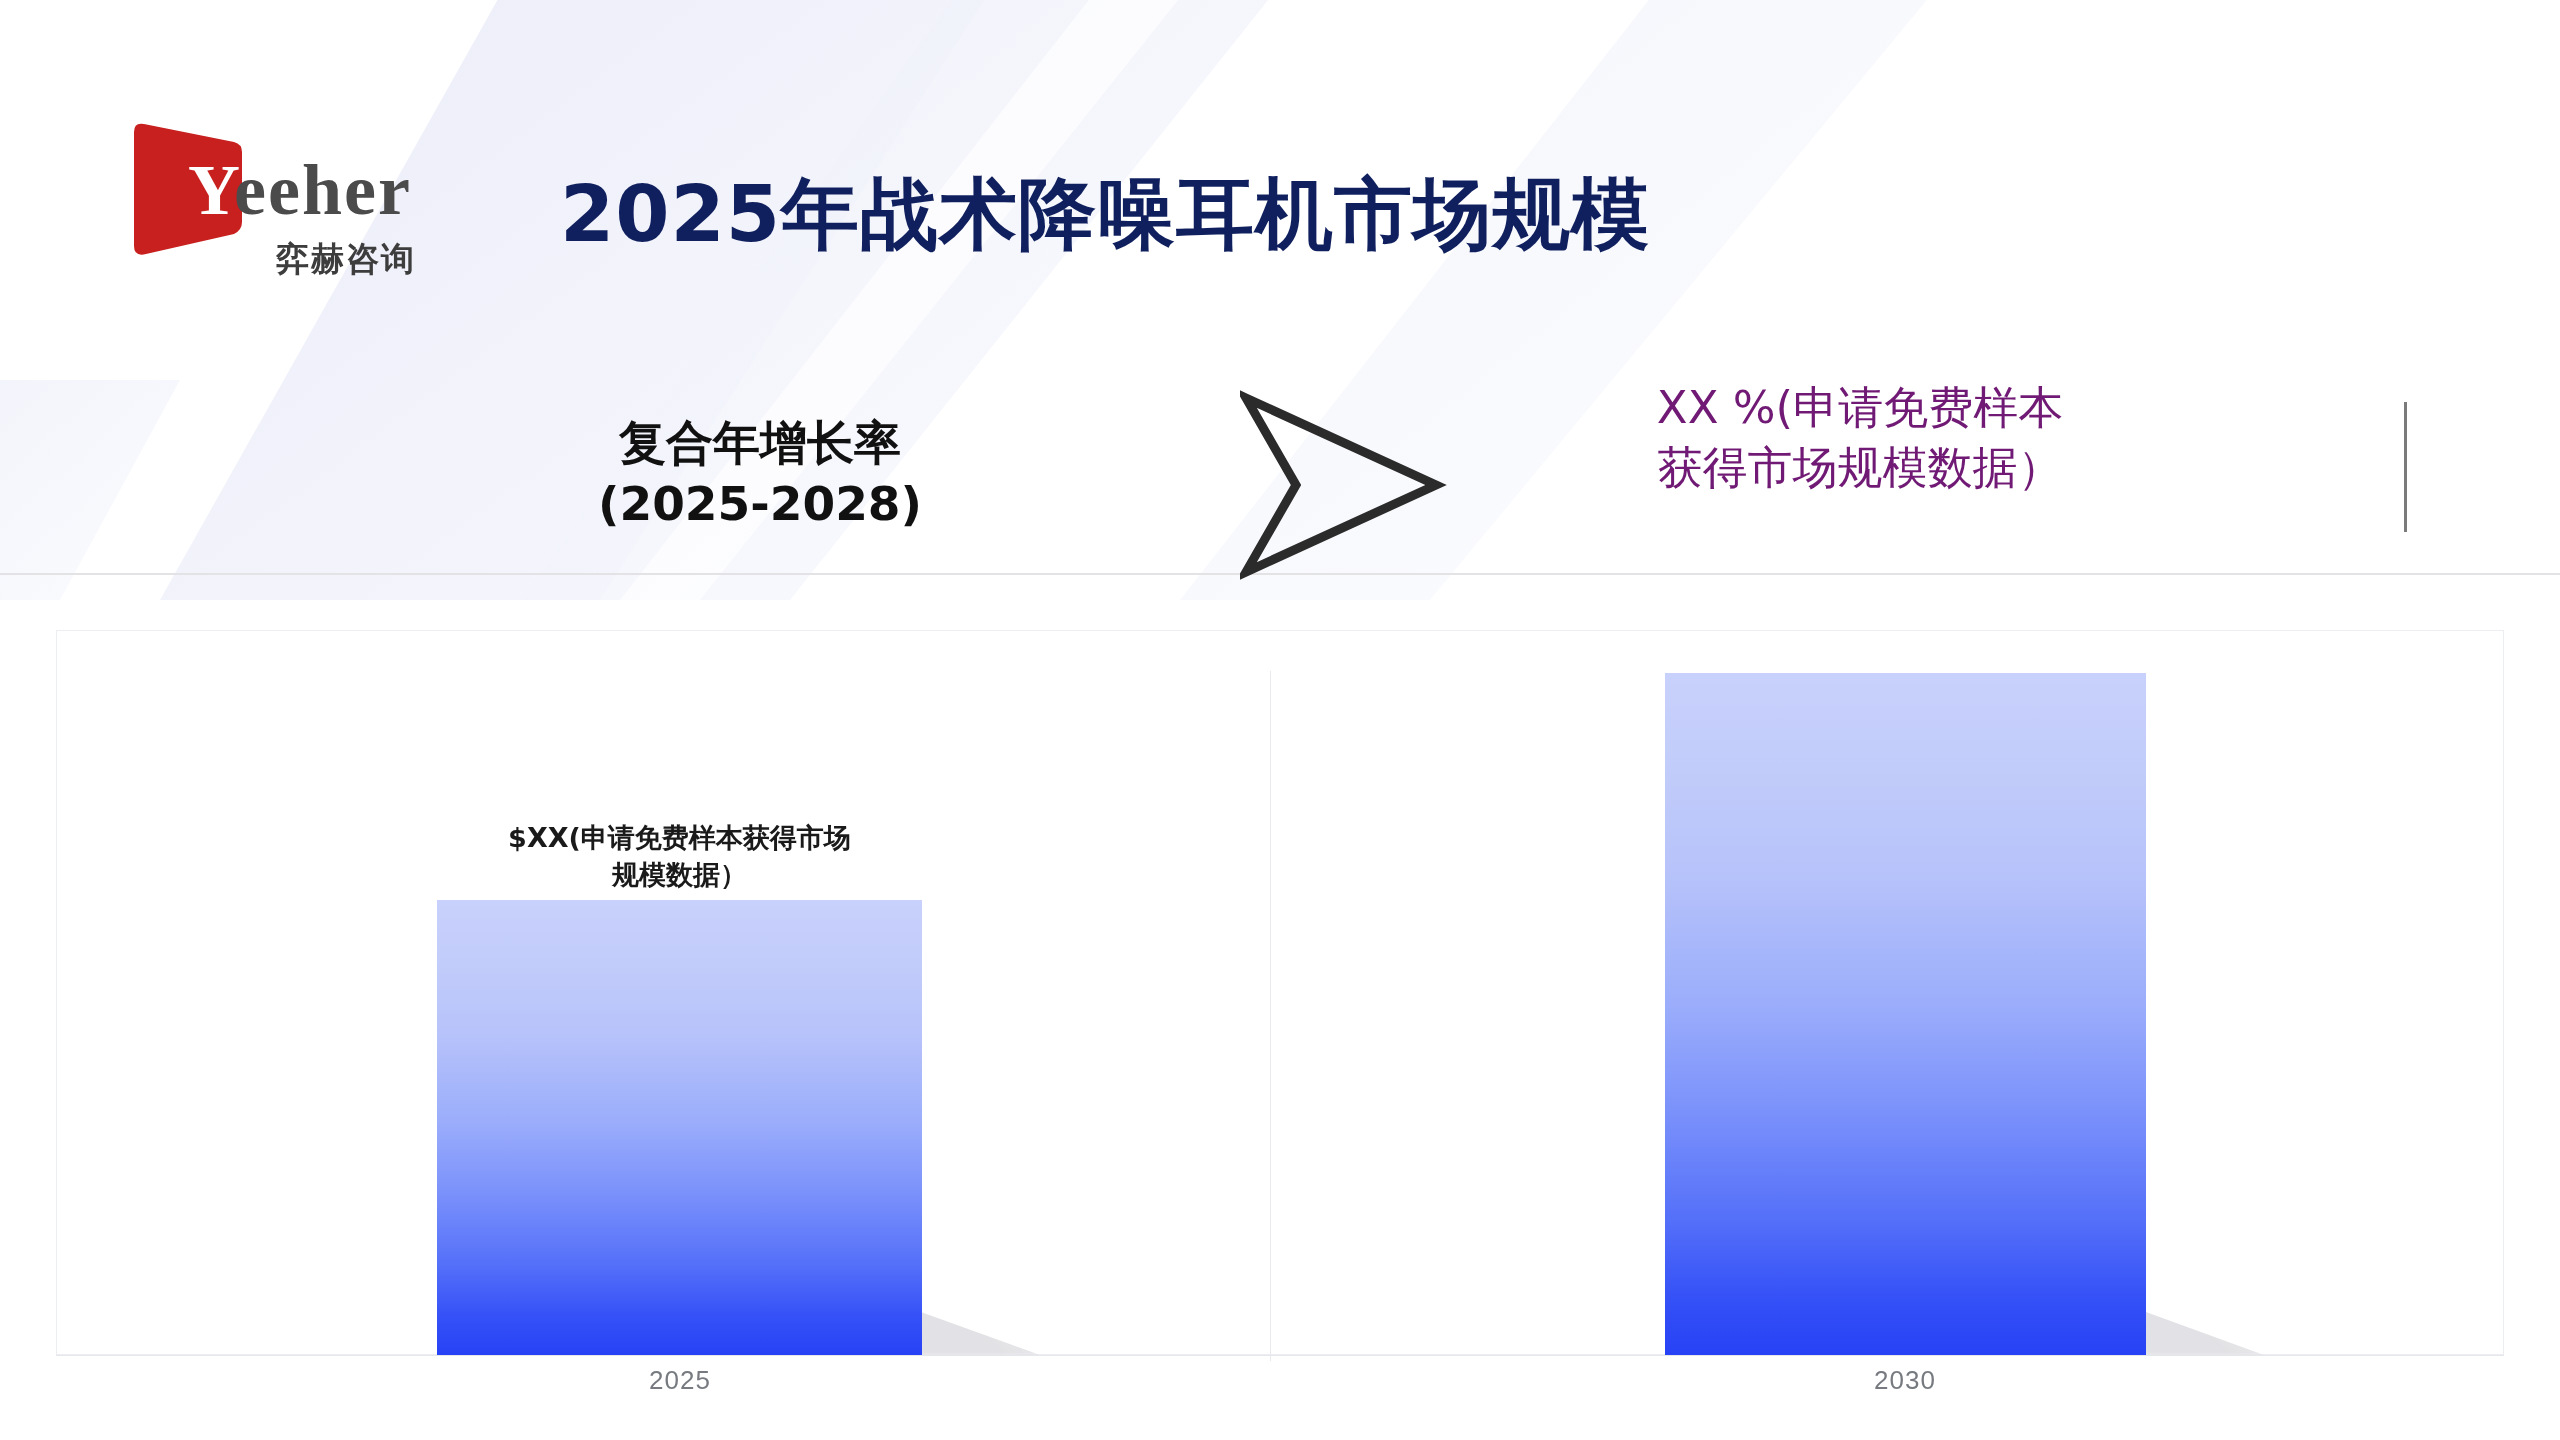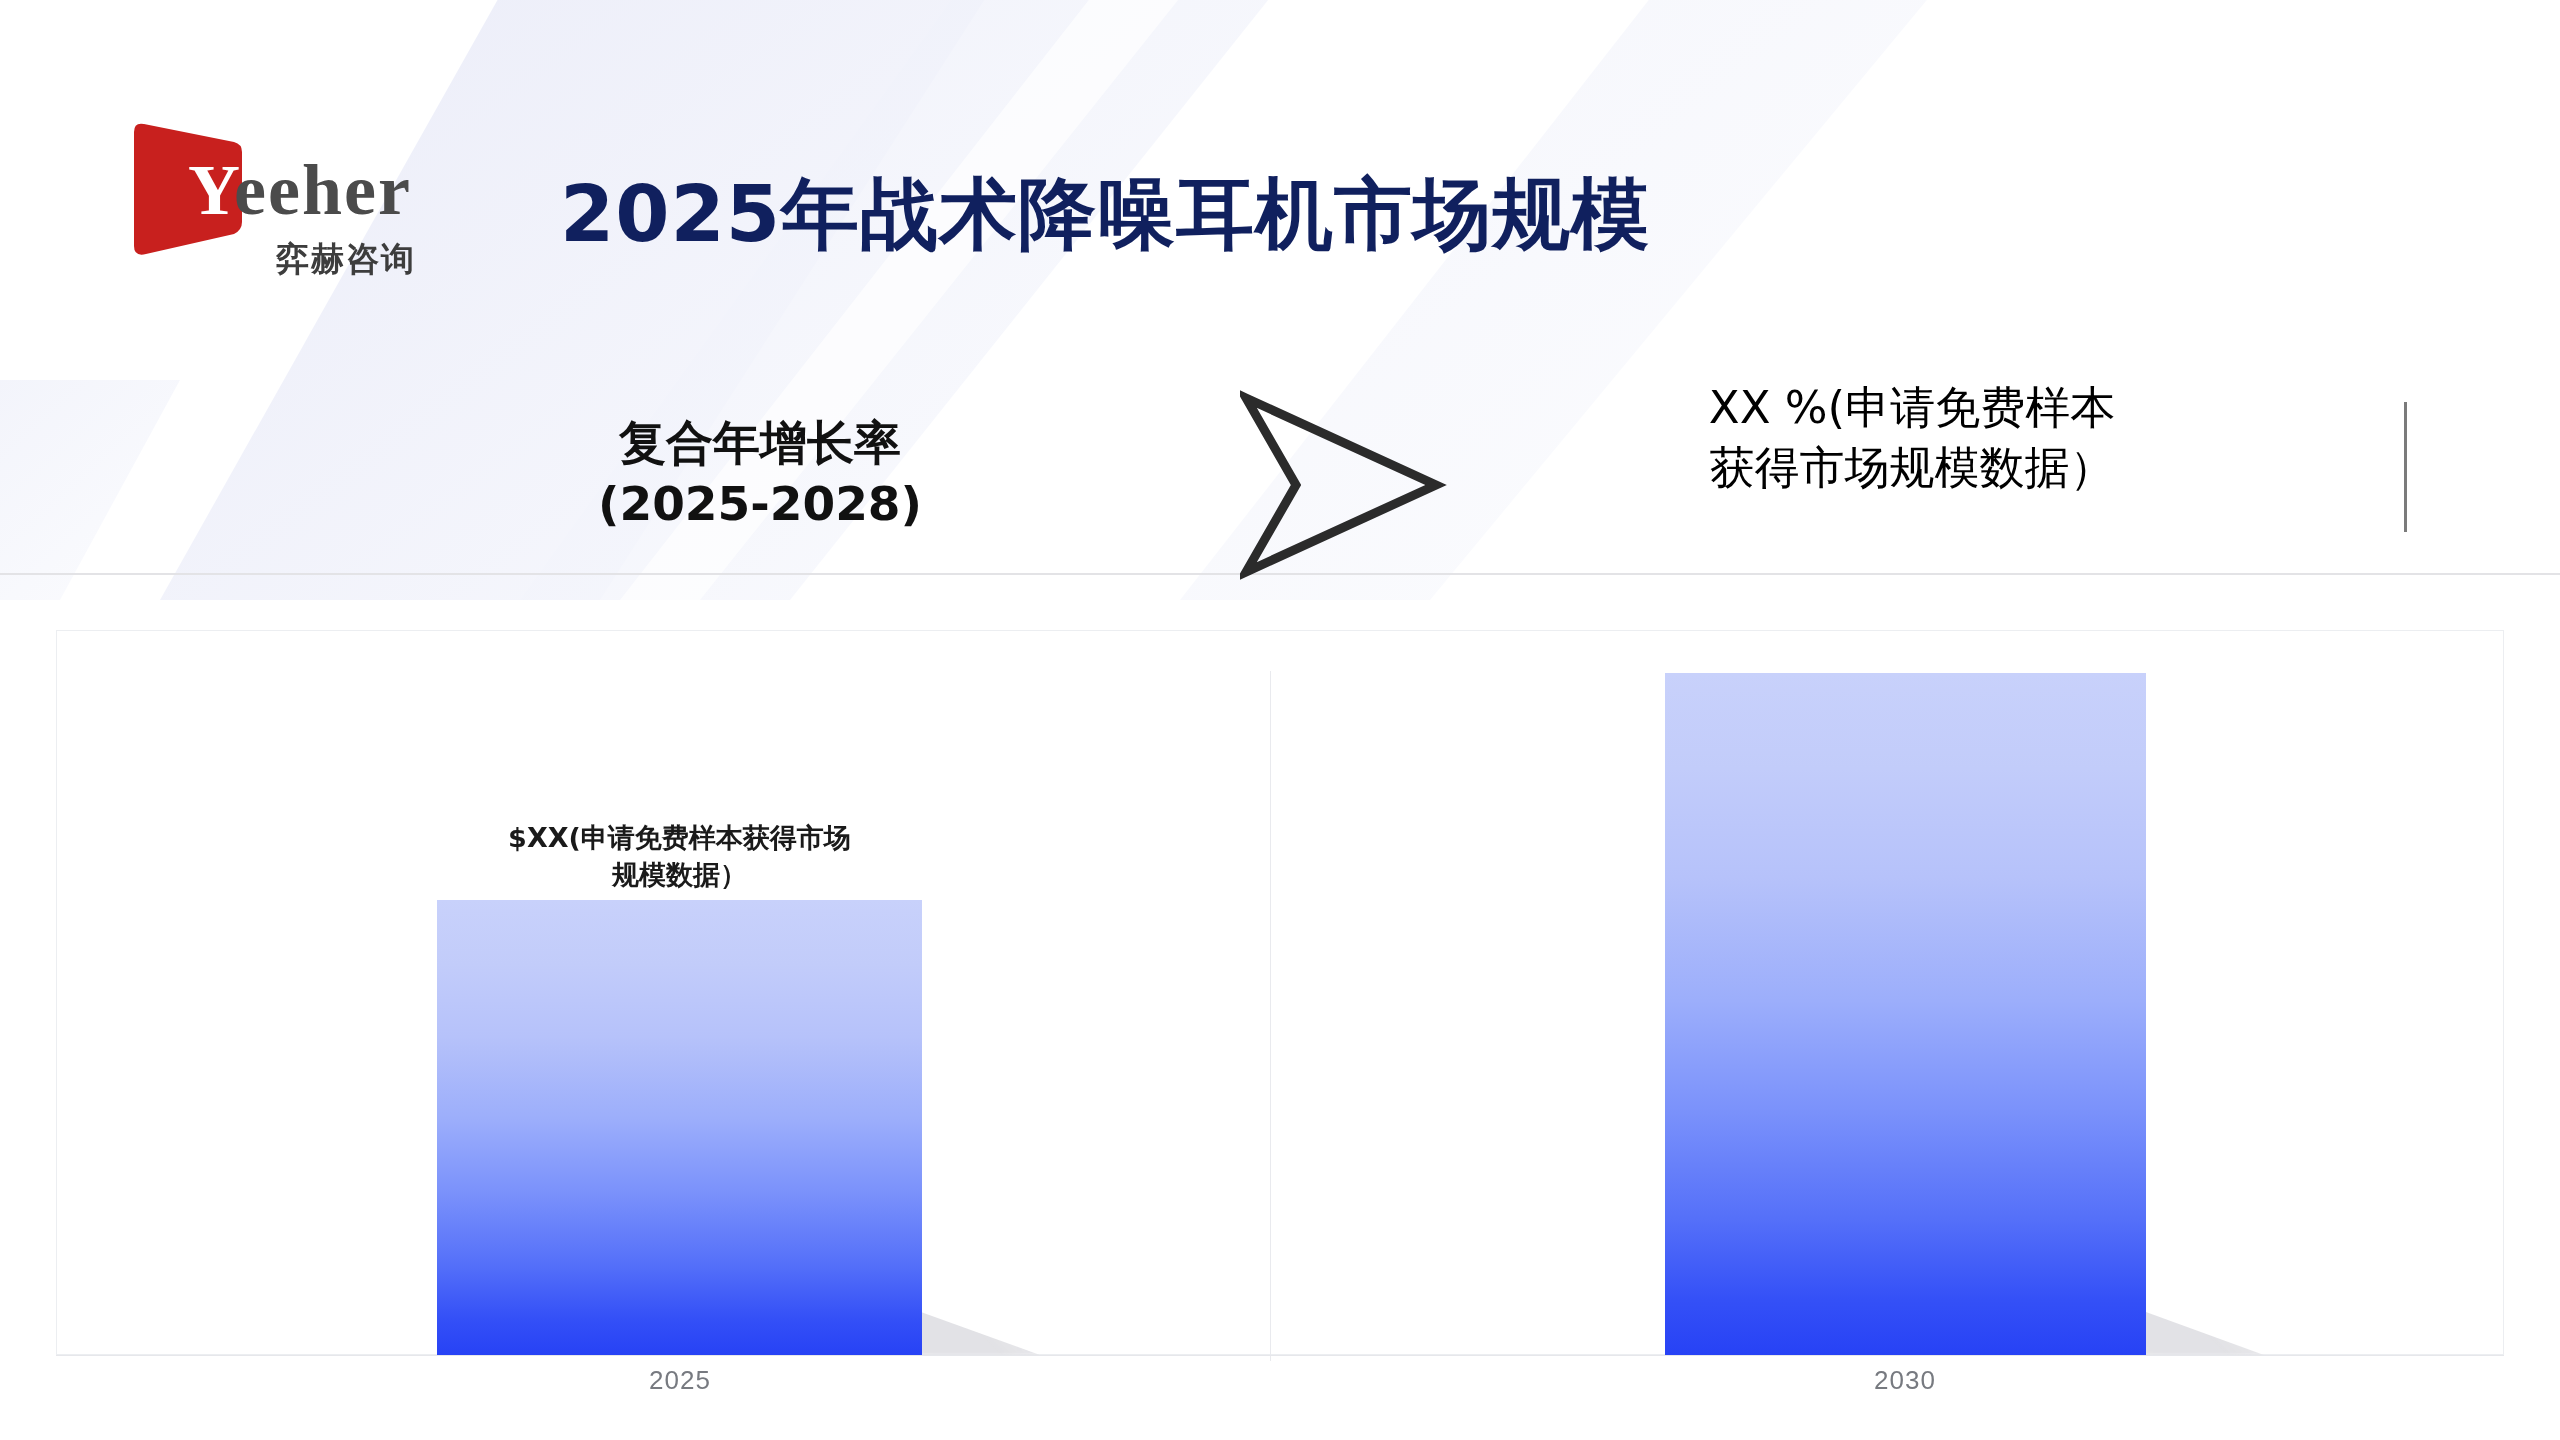--- a/index.html
+++ b/index.html
@@ -45,24 +45,24 @@
     text-align:center;z-index:5;
     font-family:"DejaVu Sans","Liberation Sans",sans-serif;
     font-weight:700;font-size:47px;color:#111111;line-height:1.30;
   }
 
   
   #arrow{position:absolute;left:1240px;top:390px;width:210px;height:190px;z-index:5;}
 
   
   #cagr-value{
-    position:absolute;left:1652px;top:378px;width:520px;
+    position:absolute;left:1600px;top:378px;width:520px;
     text-align:center;z-index:5;
     font-family:"DejaVu Sans","Liberation Sans",sans-serif;
-    font-weight:400;font-size:45px;color:#000000;line-height:1.33;
+    font-weight:400;font-size:45px;color:#701a75;line-height:1.33;
   }
 
   
   #vrule{position:absolute;left:2404px;top:402px;width:3px;height:130px;background:#7b7b7b;z-index:5;}
 
   
   #hrule{position:absolute;left:0;top:573px;width:2560px;height:2px;background:#e3e3e6;z-index:4;}
 
   
   #chart{position:absolute;left:0;top:575px;width:2252px;height:865px;z-index:3;}

